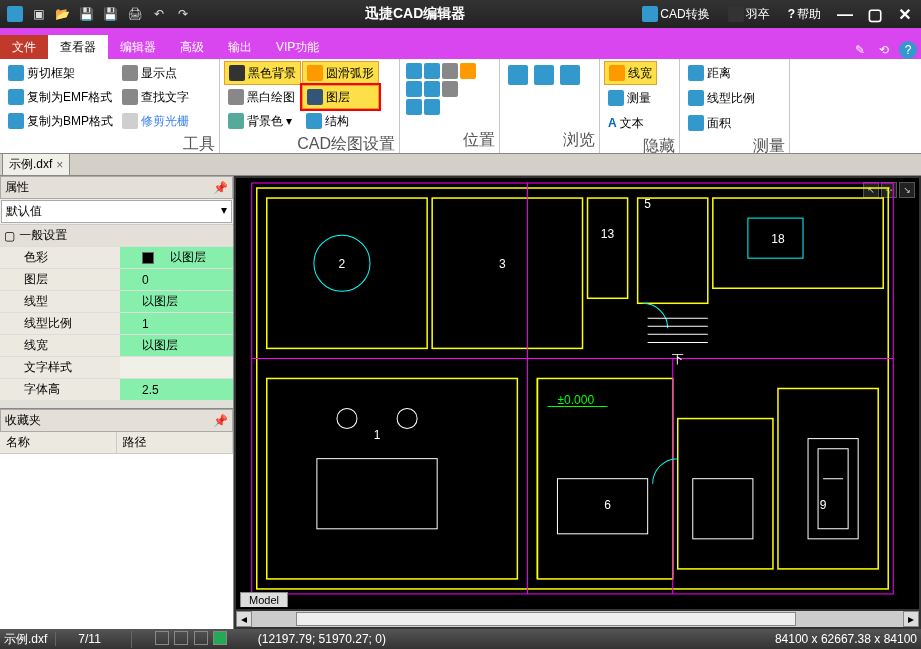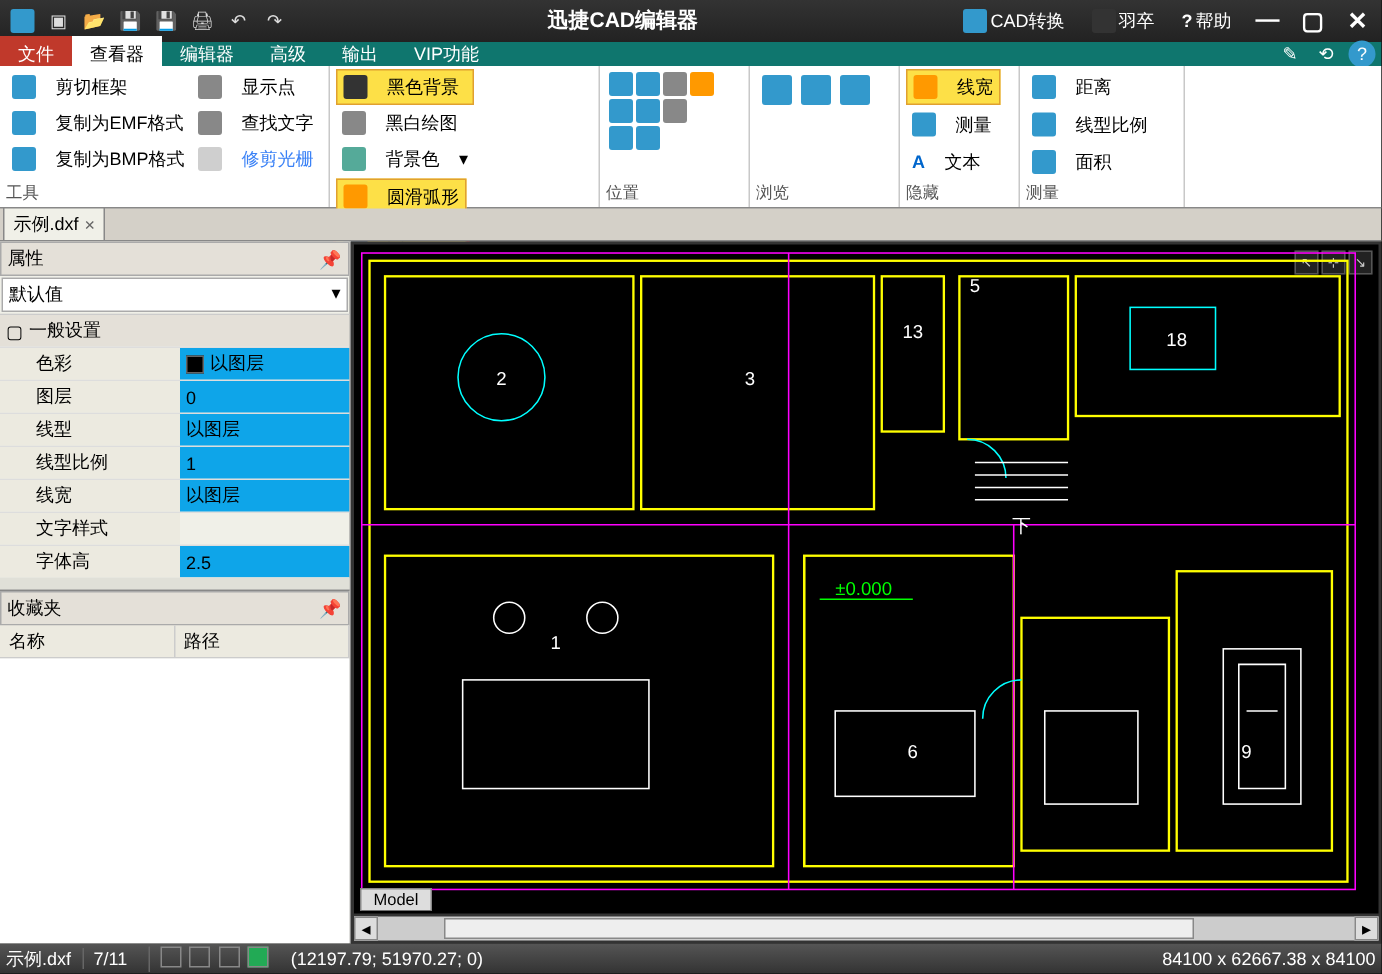--- a/index.html
+++ b/index.html
@@ -1,34 +1,34 @@
 <!DOCTYPE html>
 <html><head>
 <meta charset="utf-8">
 <style>
 *{box-sizing:border-box;margin:0;padding:0;font-family:"Microsoft YaHei",Arial,sans-serif;font-size:12px;user-select:none}
 body{background:#2b2b2b;width:921px;height:649px;overflow:hidden;display:flex;flex-direction:column}
 .titlebar{height:28px;background:linear-gradient(#333,#222);display:flex;align-items:center;color:#fff;padding:0 4px}
 .titlebar .qat{display:flex;gap:2px}
 .titlebar .qat .qbtn{width:22px;height:22px;display:flex;align-items:center;justify-content:center;color:#ddd;cursor:pointer}
 .titlebar .app-title{flex:1;text-align:center;font-size:14px;font-weight:bold;color:#fff}
-.titlebar .rbox{display:flex;align-items:center;gap:6px}
+.titlebar .rbox{display:flex;align-items:flex-end;gap:6px}
 .titlebar .rbtn{padding:2px 6px;color:#fff;cursor:pointer;display:flex;align-items:center;gap:2px}
 .titlebar .wbtn{width:24px;height:20px;display:flex;align-items:center;justify-content:center;color:#fff;font-weight:bold;font-size:16px;cursor:pointer}
-.menubar{height:16px;background:#0f766e;display:flex;align-items:center;color:#fff}
+.menubar{height:31px;background:#d946ef;display:flex;align-items:flex-end;color:#fff}
 .menubar .tab{padding:4px 12px;line-height:16px;cursor:pointer}
 .menubar .tab.file{background:#c0392b;color:#fff}
 .menubar .tab.active{background:#fff;color:#000}
 .menubar .rtools{margin-left:auto;display:flex;align-items:center;gap:6px;padding-right:4px}
 .menubar .rtool{width:18px;height:18px;display:flex;align-items:center;justify-content:center;cursor:pointer}
 .ribbon{height:95px;background:#fff;display:flex;border-bottom:1px solid #888}
 .rgroup{display:flex;flex-direction:column;border-right:1px solid #c8c8c8;padding:2px 4px}
 .rgroup .body{flex:1;display:flex;flex-direction:column;flex-wrap:wrap;align-content:flex-start;gap:1px}
-.rgroup .lbl{text-align:left;color:#555;font-size:11px;padding-top:1px}
-.ritem{display:flex;align-items:center;gap:13px;padding:2px 4px;cursor:pointer;height:24px;white-space:nowrap}
+.rgroup .lbl{text-align:right;color:#555;font-size:16px;padding-top:1px}
+.ritem{display:flex;align-items:center;gap:3px;padding:2px 4px;cursor:pointer;height:24px;white-space:nowrap}
 .ritem.hl{background:#fde047;border:1px solid #e0a030}
 .ritem.red{outline:2px solid red}
 .ritem.disabled{color:#3b82f6}
 .ico{width:16px;height:16px;display:inline-block;background:#5a9;border-radius:2px;flex-shrink:0}
 .ico.b{background:#39c}
 .ico.o{background:#f90}
 .ico.g{background:#888}
 .ico.k{background:#333}
 .ico.y{background:#357}
 .doctabs{height:22px;background:#d4d0c8;display:flex;align-items:flex-end;padding:0 2px;border-bottom:1px solid #888}
@@ -36,38 +36,38 @@
 .doctab .x{cursor:pointer;color:#666}
 .workarea{flex:1;display:flex;min-height:0}
 .leftpanel{width:234px;background:#f0f0e8;display:flex;flex-direction:column;border-right:1px solid #888}
 .panel-head{background:#e4e0d8;border:1px solid #aaa;padding:2px 4px;display:flex;justify-content:space-between;align-items:center}
 .panel-head .pin{cursor:pointer}
 .prop-sel{border:1px solid #aaa;background:#fff;padding:2px 4px;margin:1px;display:flex;justify-content:space-between}
 .prop-grid{flex:0 0 auto;overflow:auto}
 .prop-cat{background:#e4e0d8;padding:2px 4px;display:flex;align-items:center;gap:4px;border-top:1px solid #ccc}
 .prop-row{display:flex;border-top:1px solid #ddd}
 .prop-row .k{width:120px;padding:2px 4px 2px 24px;background:#eceae0}
-.prop-row .v{flex:1;padding:2px 4px;background:#0ea5e9;display:flex;align-items:center;gap:4px}
+.prop-row .v{flex:1;padding:2px 22px;background:#86efac;display:flex;align-items:center;gap:16px}
 .prop-row .sw{width:12px;height:12px;background:#000;border:1px solid #666}
 .scrollgap{height:8px;background:#e0e0d8}
 .fav{flex:1;display:flex;flex-direction:column;border-top:1px solid #888}
 .fav .cols{display:flex;border-bottom:1px solid #ccc;background:#eceae0}
 .fav .cols div{flex:1;padding:2px 6px;border-right:1px solid #ccc}
 .fav .list{flex:1;background:#fff}
 .canvaswrap{flex:1;display:flex;flex-direction:column;background:#333;position:relative}
 .canvas{flex:1;background:#000;position:relative;overflow:hidden;margin:2px}
 .ucs{position:absolute;right:4px;top:4px;display:flex;gap:2px}
 .ucs .u{width:16px;height:16px;background:#222;border:1px solid #555;color:#ccc;font-size:9px;display:flex;align-items:center;justify-content:center}
 svg.plan{position:absolute;inset:0;width:100%;height:100%}
 .modeltab{position:absolute;left:4px;bottom:2px;background:#ddd;padding:1px 8px;font-size:11px;border:1px solid #888;border-bottom:none;z-index:5}
 .hscroll{height:16px;background:#ccc;margin:0 2px 2px 2px;position:relative}
 .hscroll .thumb{position:absolute;left:60px;top:1px;height:14px;width:500px;background:#eee;border:1px solid #888}
 .hscroll .arr{position:absolute;top:0;width:16px;height:16px;background:#ddd;border:1px solid #888;display:flex;align-items:center;justify-content:center}
 .statusbar{height:20px;background:linear-gradient(#555,#333);color:#fff;display:flex;align-items:center;font-size:11px;padding:0 4px;gap:8px}
-.statusbar .sect{padding:0 6px;border-left:1px solid #666}
+.statusbar .sect{padding:0 22px;border-left:1px solid #666}
 .sico{width:14px;height:14px;display:inline-block;border:1px solid #888;margin:0 1px;cursor:pointer}
 </style>
 </head>
 <body>
 
 <div class="titlebar">
   <div class="qat">
     <div class="qbtn">
         <span class="ico b"></span>
       </div>

